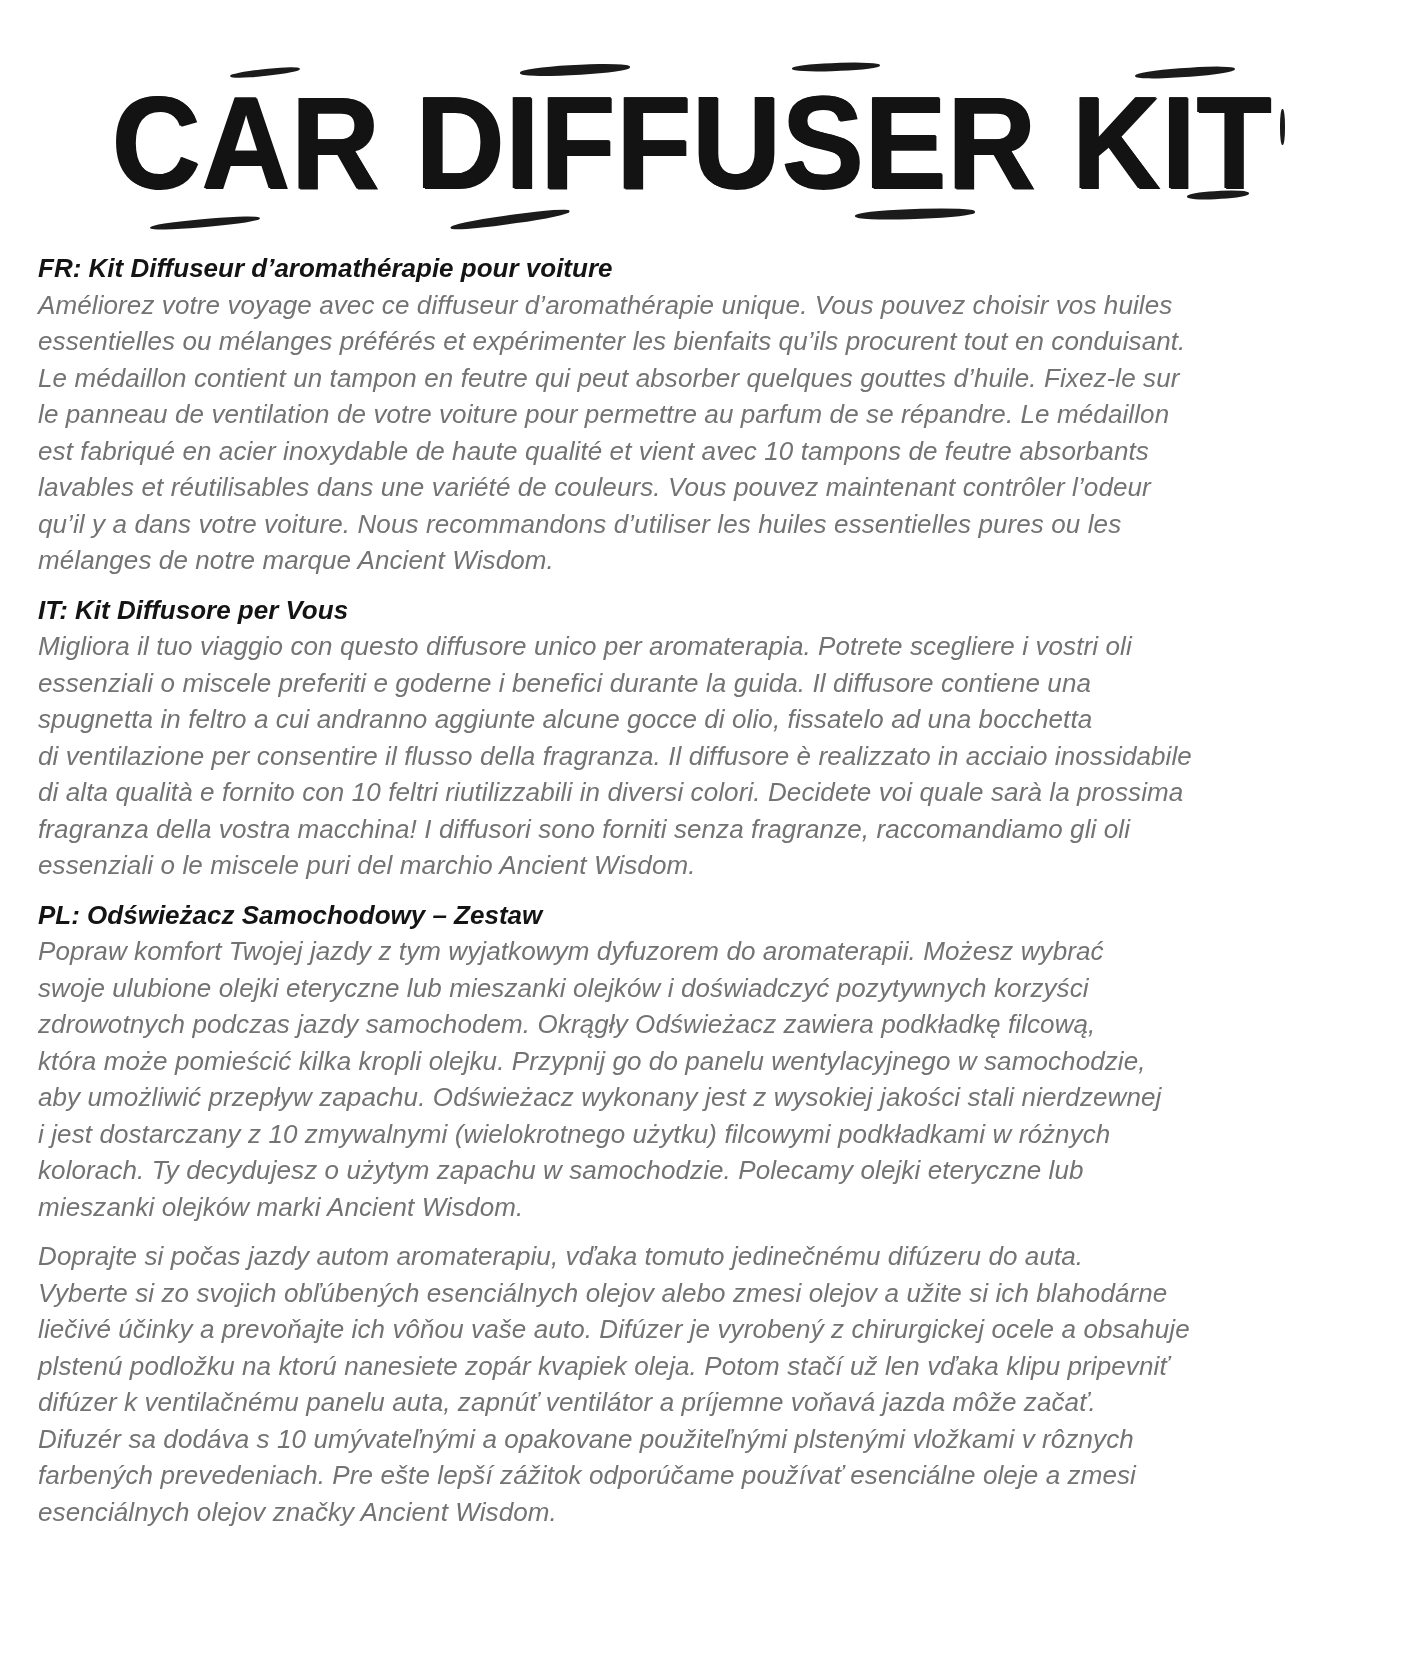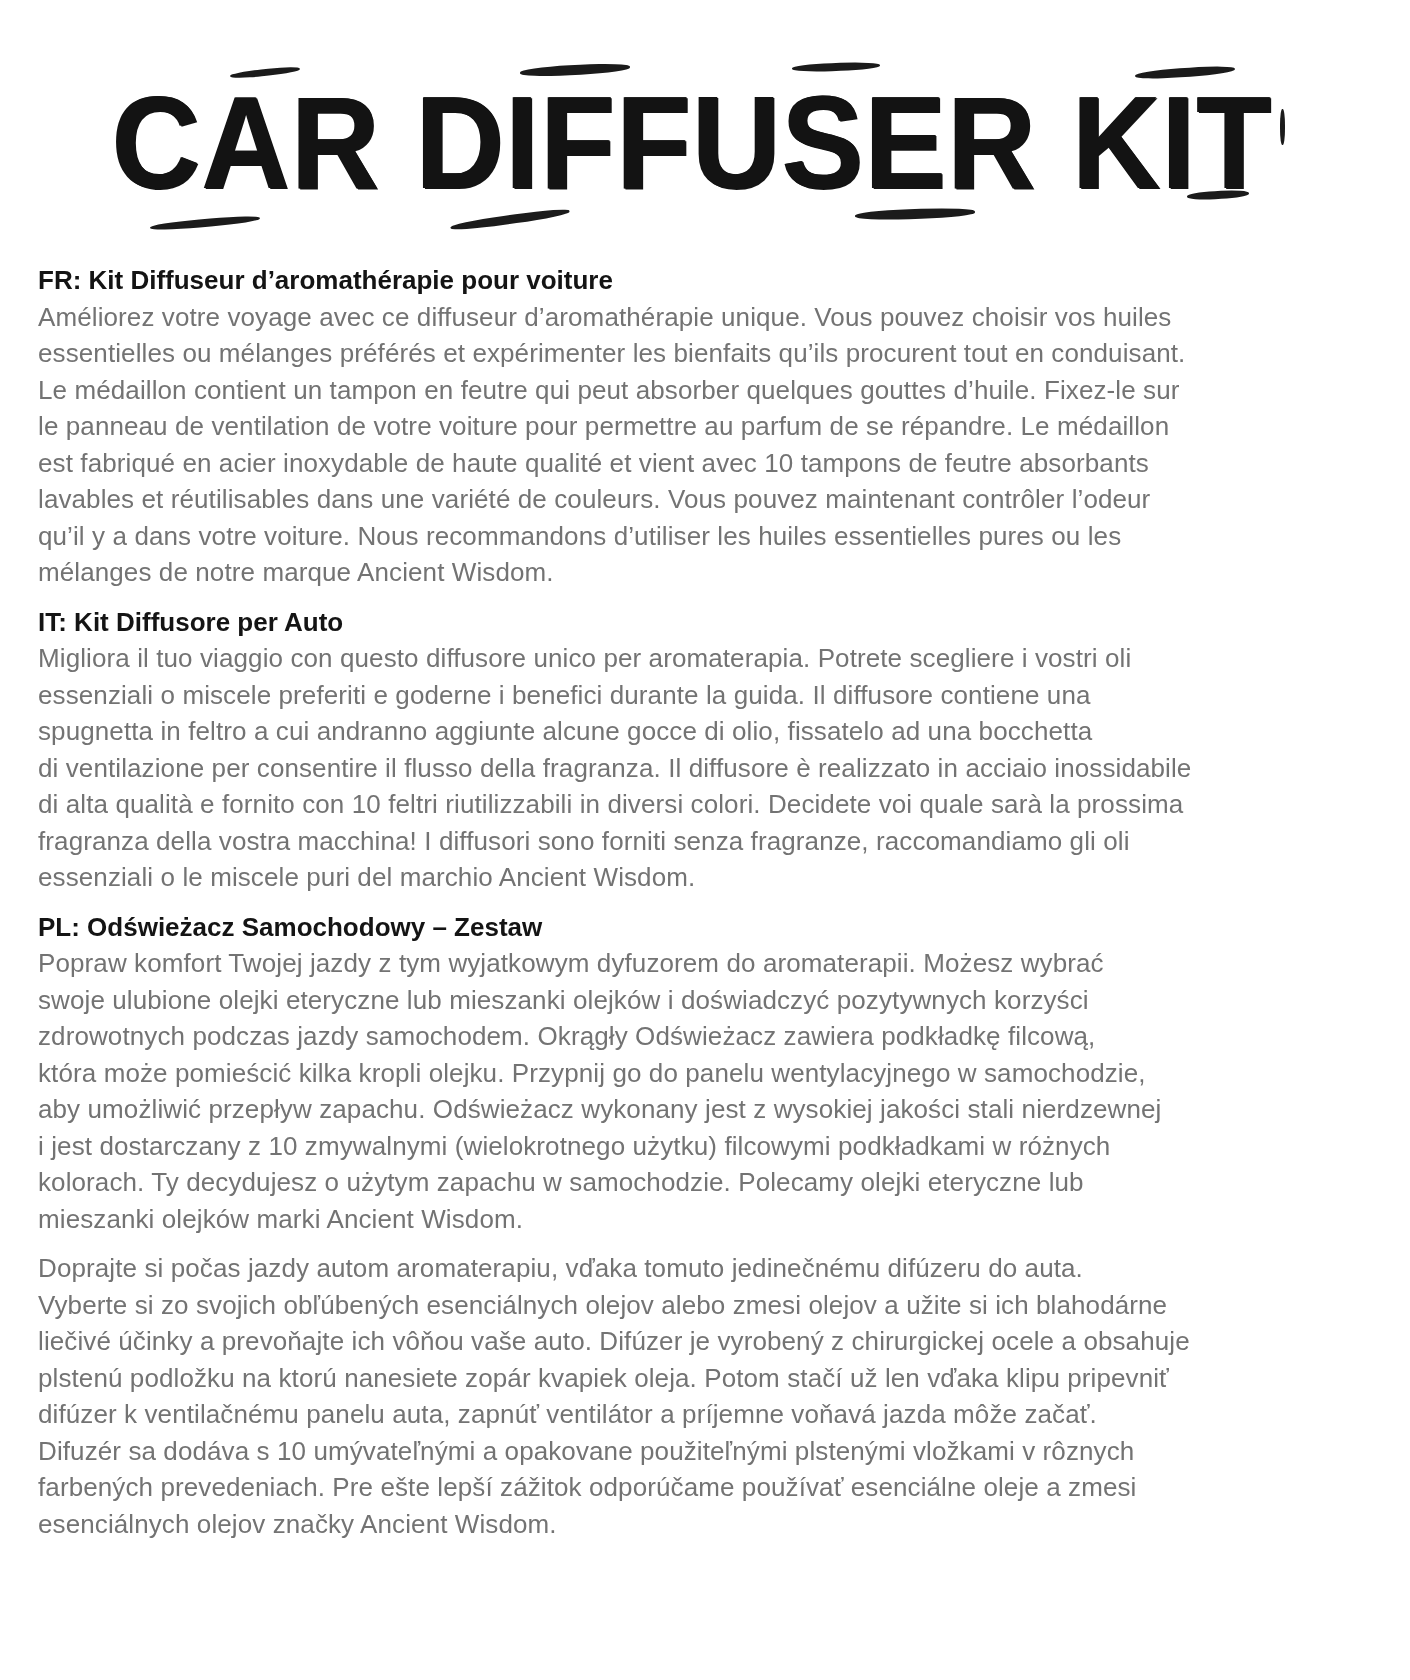--- a/index.html
+++ b/index.html
@@ -46,21 +46,22 @@
   }
 
   
   .content {
     position: absolute;
     left: 38px;
     top: 250px;
     width: 1352px;
   }
   .section {
-    margin: 12px 0 13px 0;
+    margin: 0 0 13px 0;
+    font-style: italic;
   }
   .section-heading {
     font-size: 26px;
     font-weight: bold;
     line-height: 36.5px;
     margin: 0;
     color: #141414;
     white-space: pre-line;
   }
   .section-body {
@@ -99,21 +100,21 @@
 essentielles ou mélanges préférés et expérimenter les bienfaits qu’ils procurent tout en conduisant.
 Le médaillon contient un tampon en feutre qui peut absorber quelques gouttes d’huile. Fixez-le sur
 le panneau de ventilation de votre voiture pour permettre au parfum de se répandre. Le médaillon
 est fabriqué en acier inoxydable de haute qualité et vient avec 10 tampons de feutre absorbants
 lavables et réutilisables dans une variété de couleurs. Vous pouvez maintenant contrôler l’odeur
 qu’il y a dans votre voiture. Nous recommandons d’utiliser les huiles essentielles pures ou les
 mélanges de notre marque Ancient Wisdom.</p>
   </section>
 
   <section class="section">
-    <h2 class="section-heading">IT: Kit Diffusore per Auto</h2>
+    <h2 class="section-heading">IT: Kit Diffusore per Vous</h2>
     <p class="section-body">Migliora il tuo viaggio con questo diffusore unico per aromaterapia. Potrete scegliere i vostri oli
 essenziali o miscele preferiti e goderne i benefici durante la guida. Il diffusore contiene una
 spugnetta in feltro a cui andranno aggiunte alcune gocce di olio, fissatelo ad una bocchetta
 di ventilazione per consentire il flusso della fragranza. Il diffusore è realizzato in acciaio inossidabile
 di alta qualità e fornito con 10 feltri riutilizzabili in diversi colori. Decidete voi quale sarà la prossima
 fragranza della vostra macchina! I diffusori sono forniti senza fragranze, raccomandiamo gli oli
 essenziali o le miscele puri del marchio Ancient Wisdom.</p>
   </section>
 
   <section class="section">

